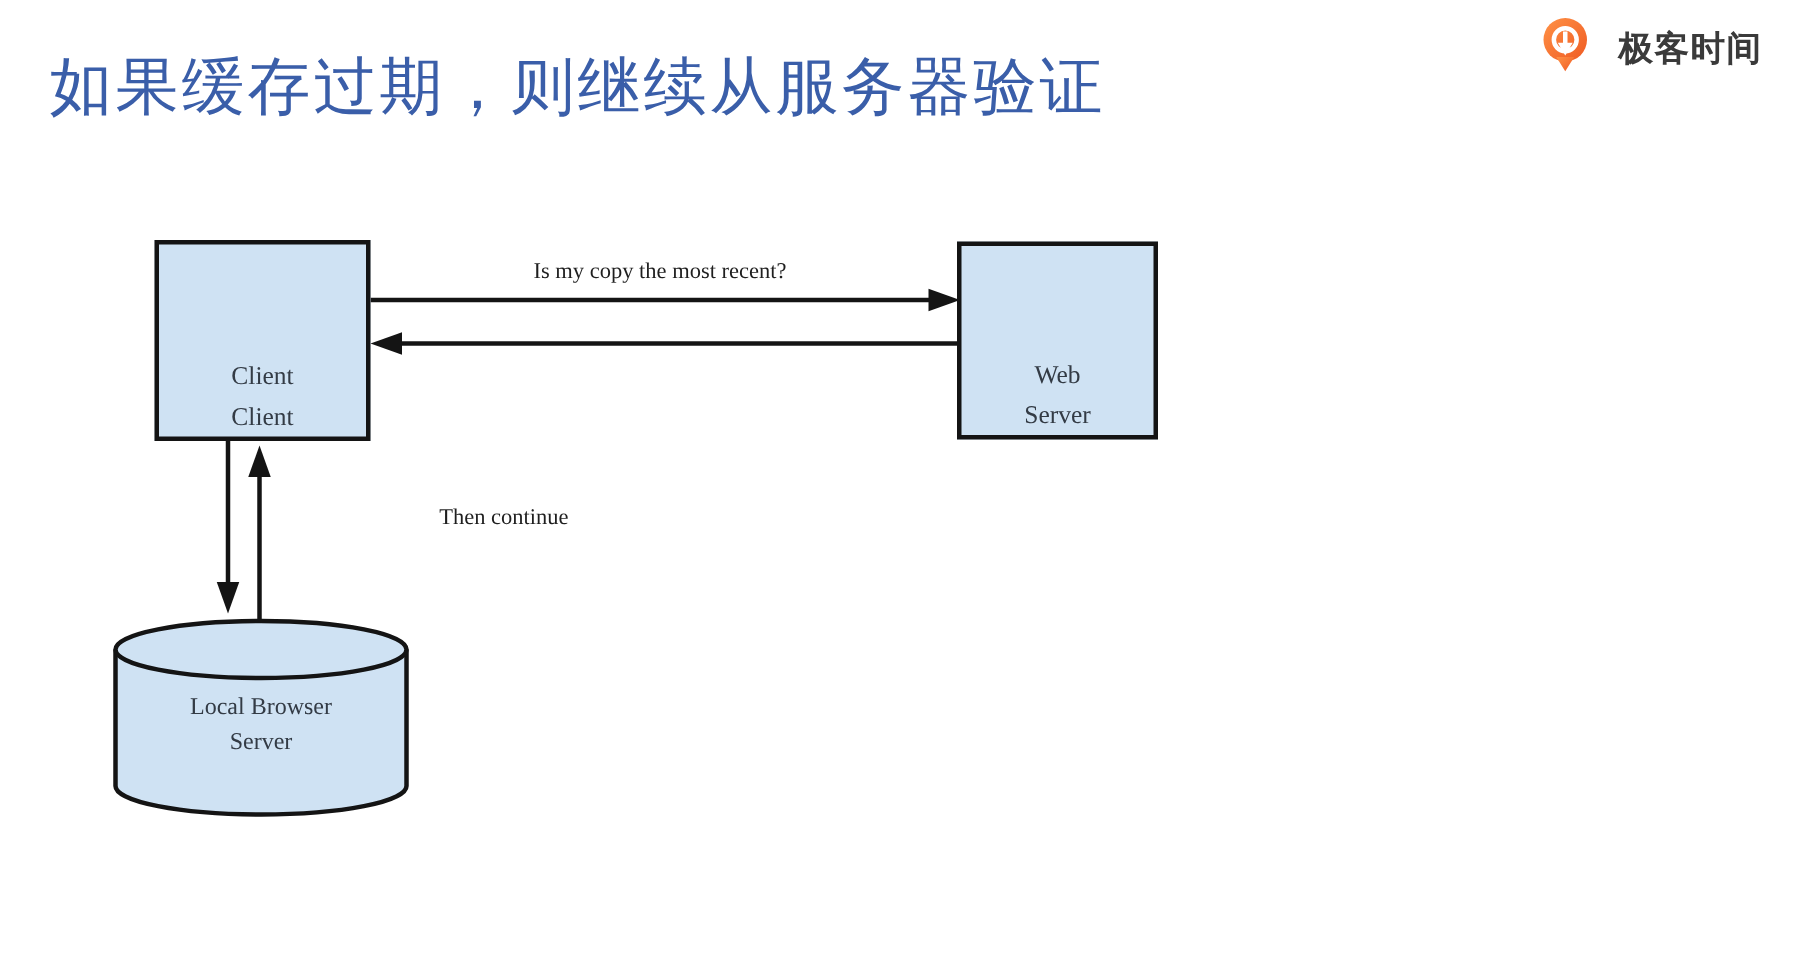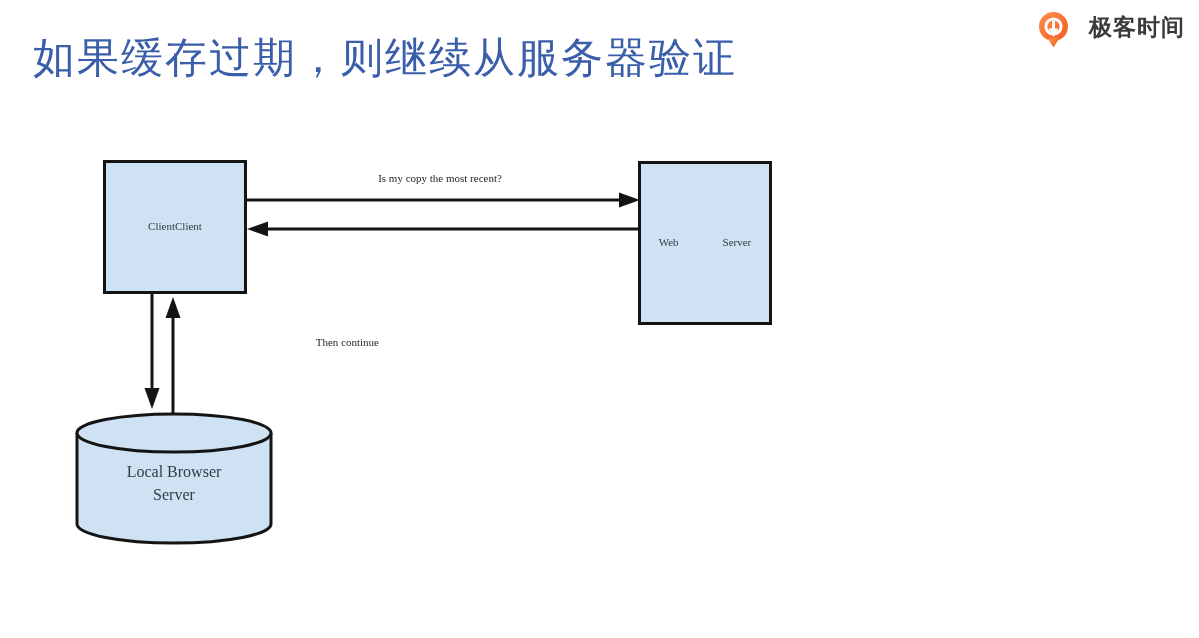--- a/index.html
+++ b/index.html
@@ -30,60 +30,60 @@
     position:absolute;
     left:33px;top:30px;
     font-size:42px;
     font-weight:400;
     letter-spacing:2px;
     color:var(--title_blue);
     white-space:nowrap;
   }
   .brand{
     position:absolute;
-    top:12px;right:14px;
-    display:flex;align-items:flex-start;gap:20px;
+    top:12px;right:24px;
+    display:flex;align-items:flex-end;gap:20px;
   }
   .brand-icon{width:31px;height:36px;display:block;}
   .brand-name{
     font-size:23px;
     font-weight:600;
     color:var(--brand_text);
     letter-spacing:1px;
   }
   
   .edges-svg{
     position:absolute;left:0;top:0;width:1199px;height:638px;
     pointer-events:none;
   }
   .edge-line{stroke:var(--node_border);stroke-width:3;}
   .edge-head{fill:var(--node_border);stroke:none;}
   .node-box{
     position:absolute;
     background:var(--node_fill);
     border:3px solid var(--node_border);
-    display:flex;flex-direction:row;align-items:center;justify-content:center;
-    font-size:11px;line-height:1.55;
+    display:flex;flex-direction:column;align-items:center;justify-content:flex-end;
+    font-size:17px;line-height:1.55;
     color:var(--node_text);
     text-align:center;
   }
   .node-client{left:103px;top:160px;width:144px;height:134px;}
-  .node-server{left:638px;top:161px;width:134px;height:164px;gap:44px;}
+  .node-server{left:638px;top:161px;width:134px;height:132px;}
   .cylinder-wrap{position:absolute;left:74px;top:411px;width:200px;height:136px;}
   .cyl-shape{width:200px;height:136px;display:block;}
   .cyl-fill{fill:var(--node_fill);stroke:var(--node_border);stroke-width:3;}
   .cylinder-label{
     position:absolute;left:74px;top:460px;width:200px;
     text-align:center;
     font-size:16px;line-height:1.45;
     color:var(--node_text);
   }
   .edge-label{
     position:absolute;
-    font-size:11px;
+    font-size:15px;
     color:var(--label_text);
     text-align:center;
     line-height:1.5;
   }
   .edge-label-top{left:290px;top:170px;width:300px;}
   .edge-label-bottom{left:293px;top:244px;width:300px;}
   .edge-label-cache{left:207px;top:334px;width:172px;text-align:right;}
 </style>
 </head>
 <body>

